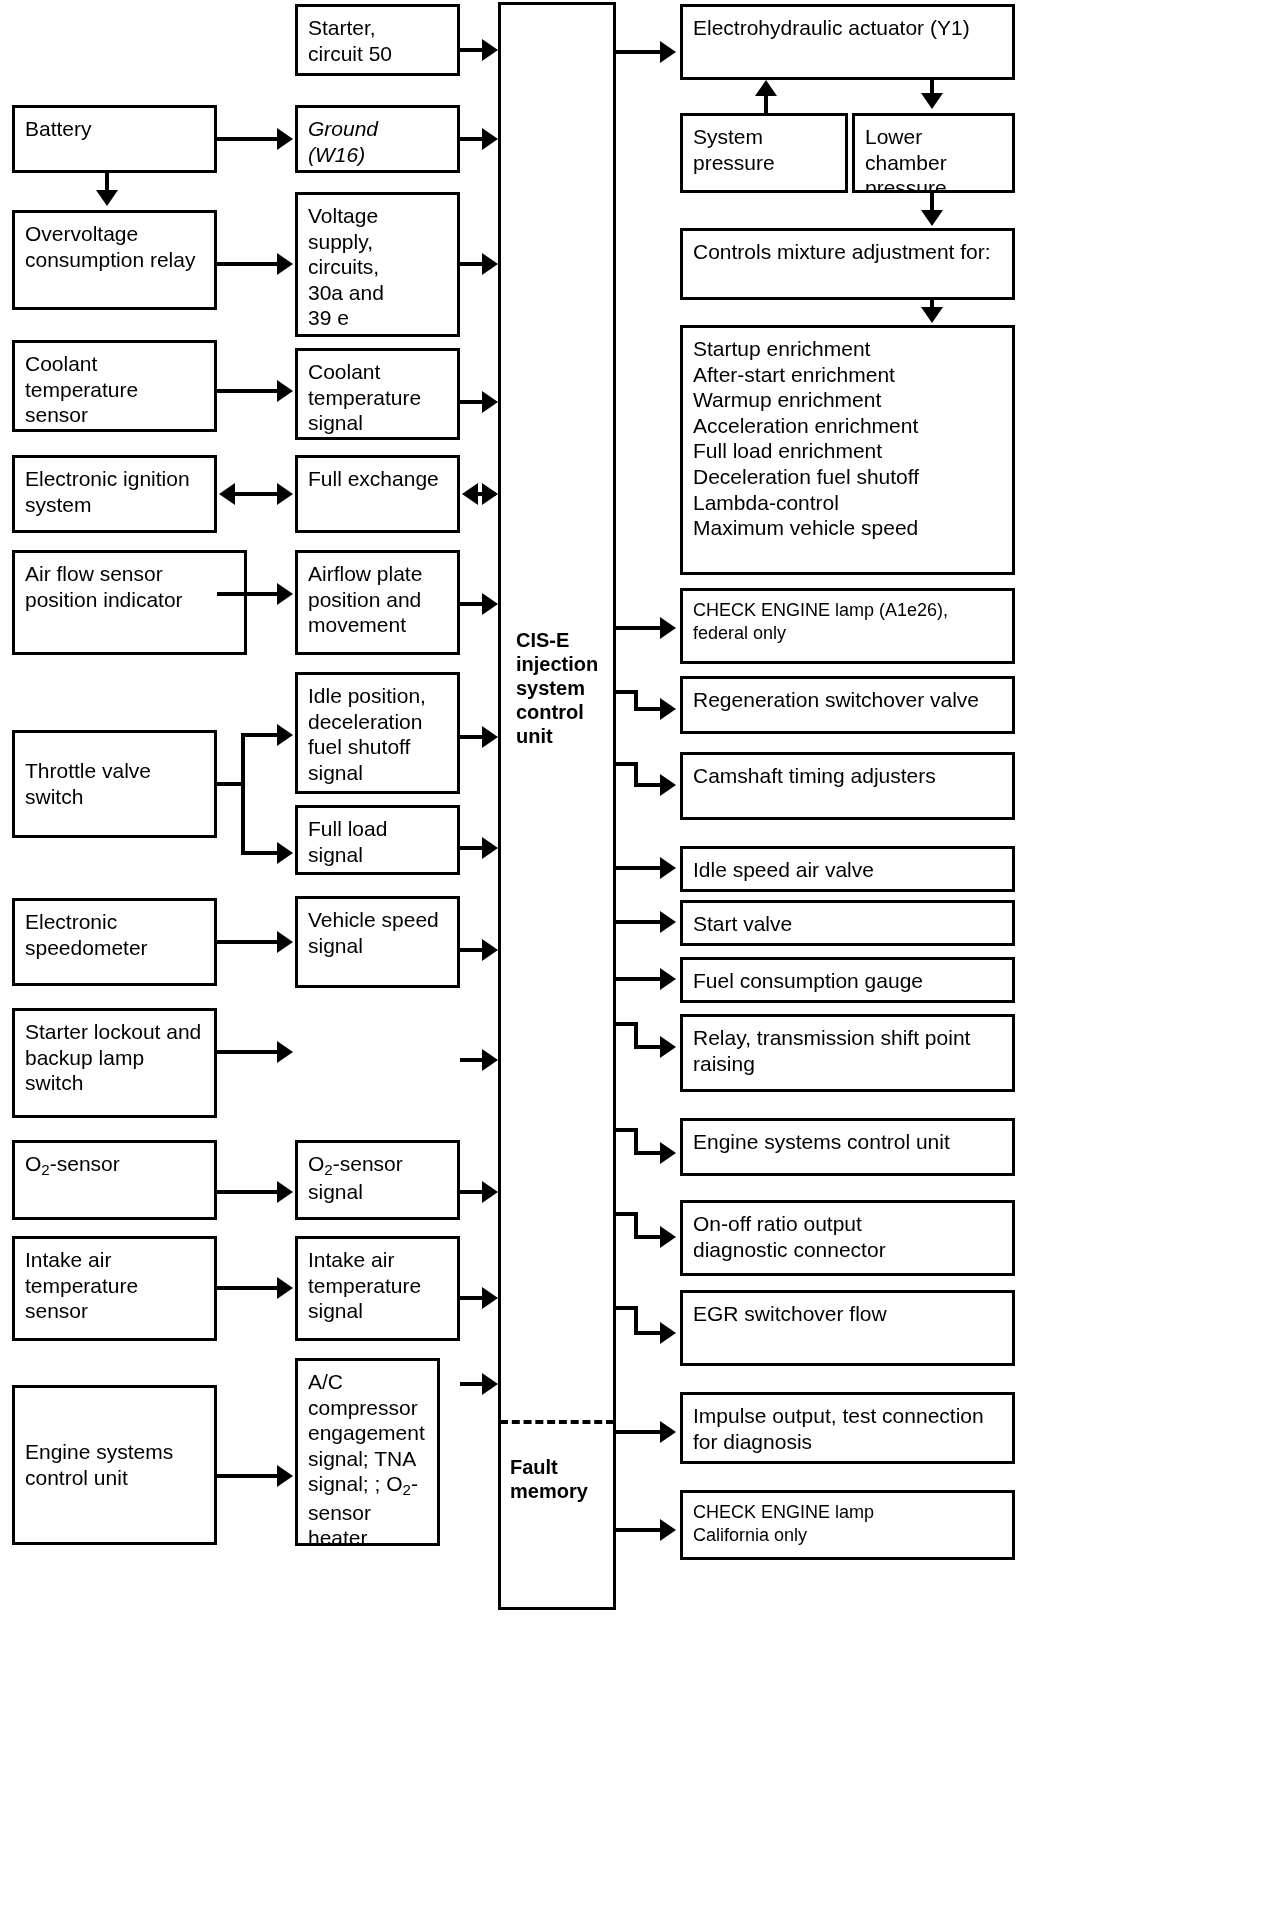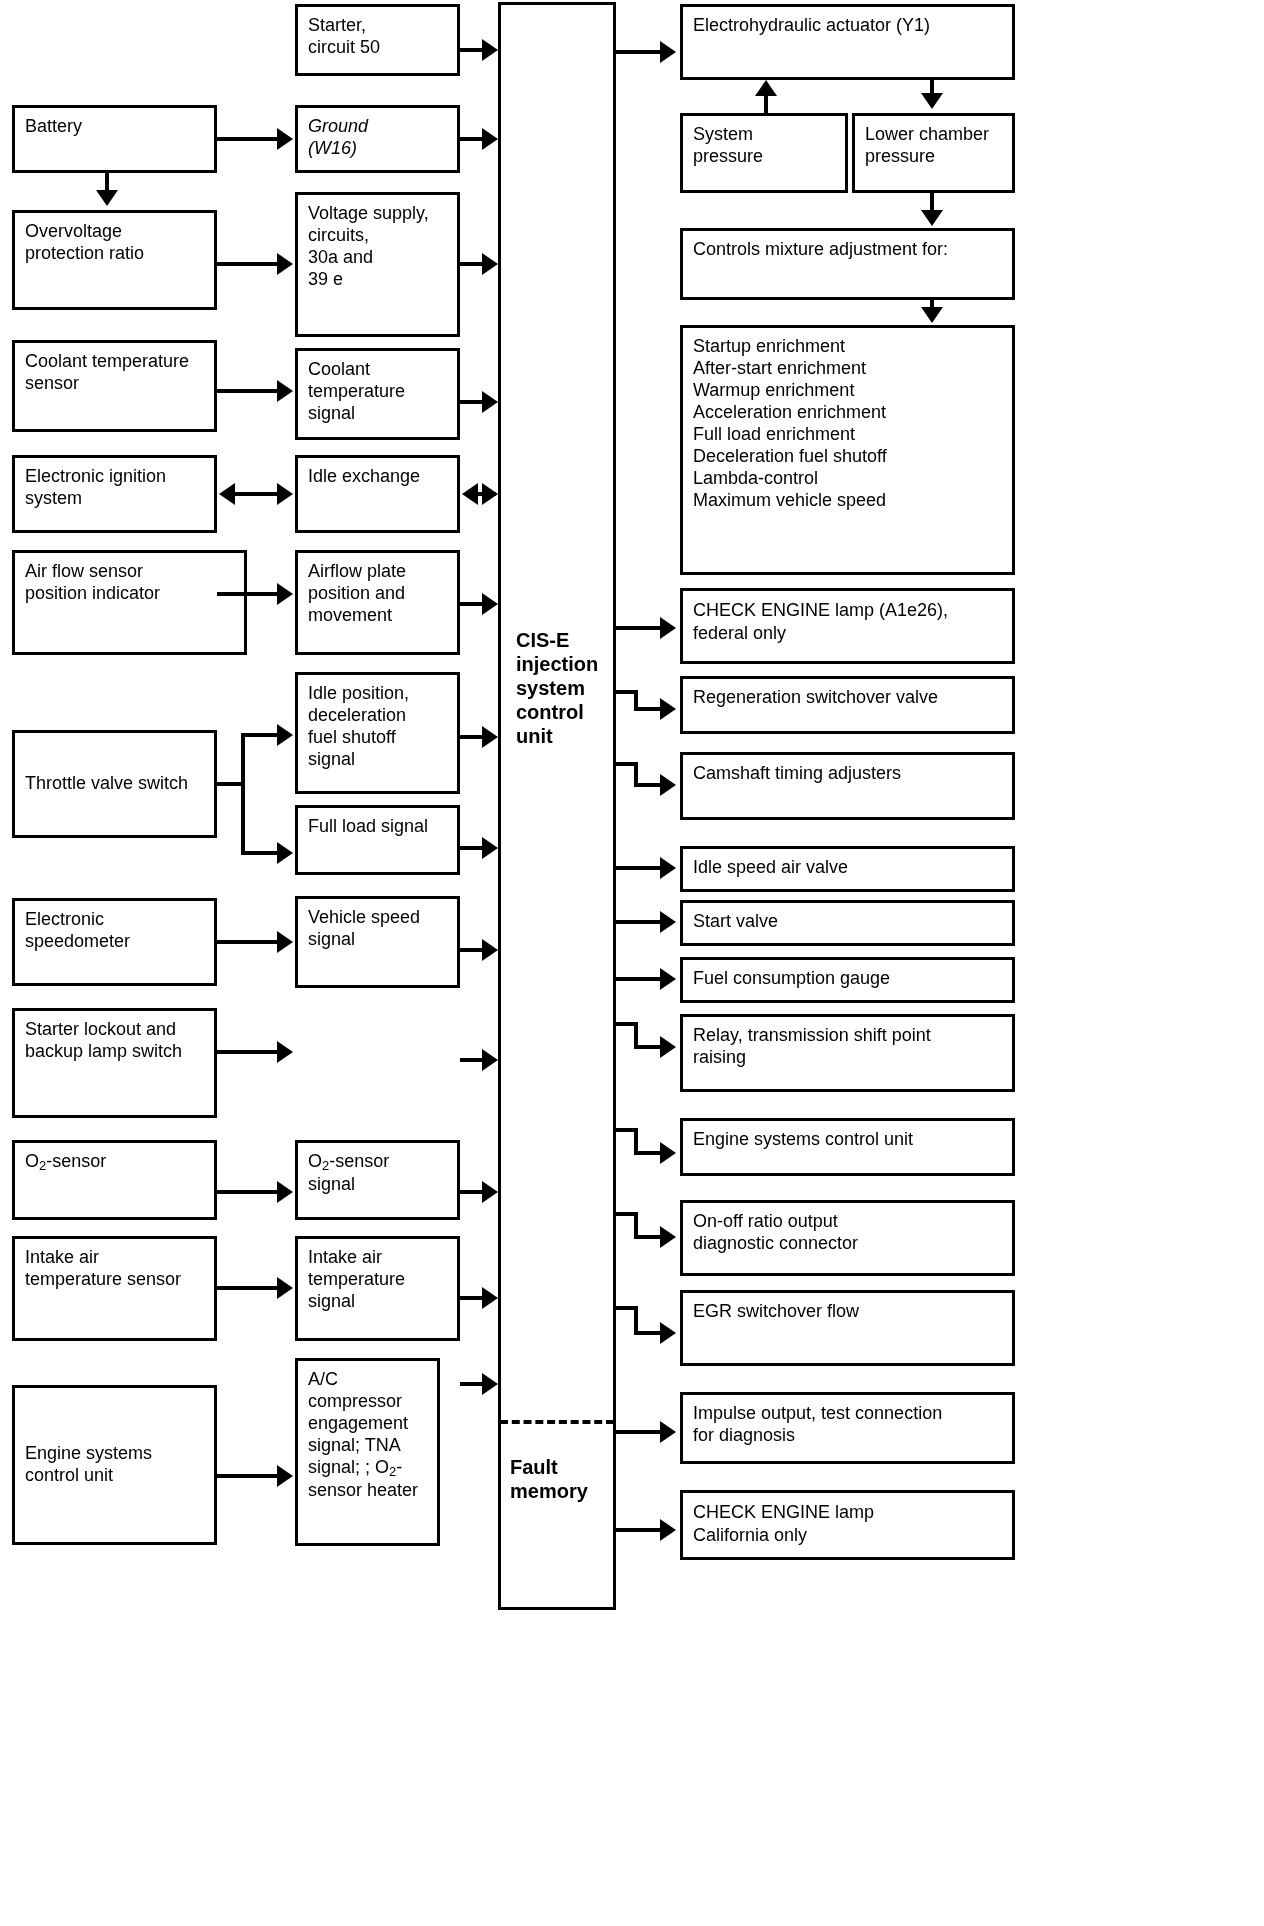--- a/index.html
+++ b/index.html
@@ -17,21 +17,21 @@
     height: 1926px;
     background: #ffffff;
     overflow: hidden;
   }
   .box {
     position: absolute;
     box-sizing: border-box;
     border: 3px solid #000000;
     background: #ffffff;
     padding: 8px 10px;
-    font-size: 18px;
+    font-size: 21px;
     line-height: 1.22;
     white-space: pre-line;
     overflow: hidden;
   }
   .box.small {
     font-size: 18px;
     line-height: 1.25;
   }
   .ctrlunit {
     position: absolute;
@@ -99,21 +99,21 @@
   }
 </style>
 </head>
 <body>
 
 <div id="canvas">
 
   <div class="box" style="left:12px; top:105px; width:205px; height:68px;">Battery</div>
 
   <div class="box" style="left:12px; top:210px; width:205px; height:100px;">Overvoltage
-protection ratio</div>
+consumption relay</div>
 
   <div class="box" style="left:12px; top:340px; width:205px; height:92px;">Coolant temperature
 sensor</div>
 
   <div class="box" style="left:12px; top:455px; width:205px; height:78px;">Electronic ignition
 system</div>
 
   <div class="box" style="left:12px; top:550px; width:235px; height:105px;">Air flow sensor
 position indicator</div>
 
@@ -141,21 +141,21 @@
 
   <div class="box" style="left:295px; top:192px; width:165px; height:145px;">Voltage supply,
 circuits,
 30a and
 39 e</div>
 
   <div class="box" style="left:295px; top:348px; width:165px; height:92px;">Coolant
 temperature
 signal</div>
 
-  <div class="box" style="left:295px; top:455px; width:165px; height:78px;">Idle exchange</div>
+  <div class="box" style="left:295px; top:455px; width:165px; height:78px;">Full exchange</div>
 
   <div class="box" style="left:295px; top:550px; width:165px; height:105px;">Airflow plate
 position and
 movement</div>
 
   <div class="box" style="left:295px; top:672px; width:165px; height:122px;">Idle position,
 deceleration
 fuel shutoff
 signal</div>
 

